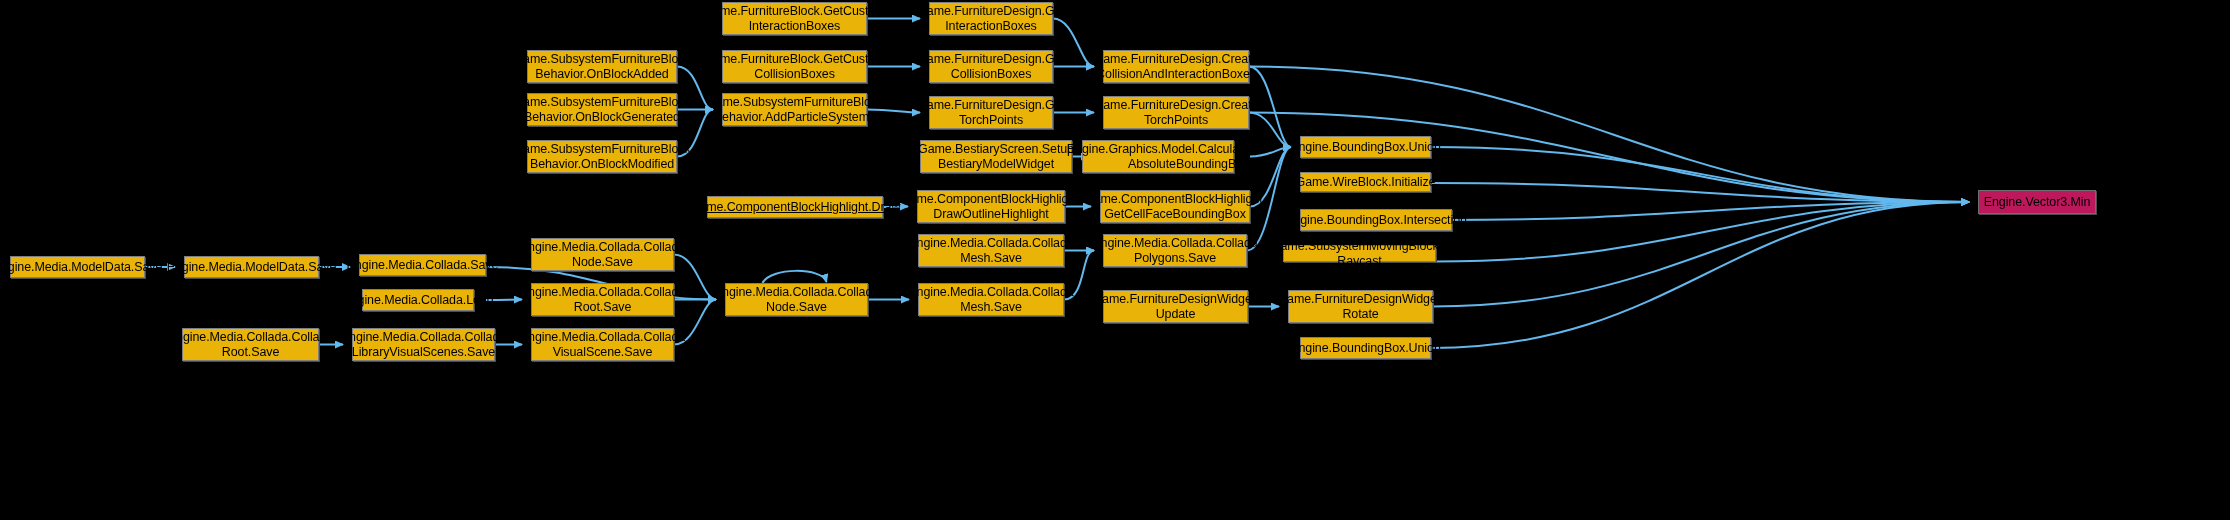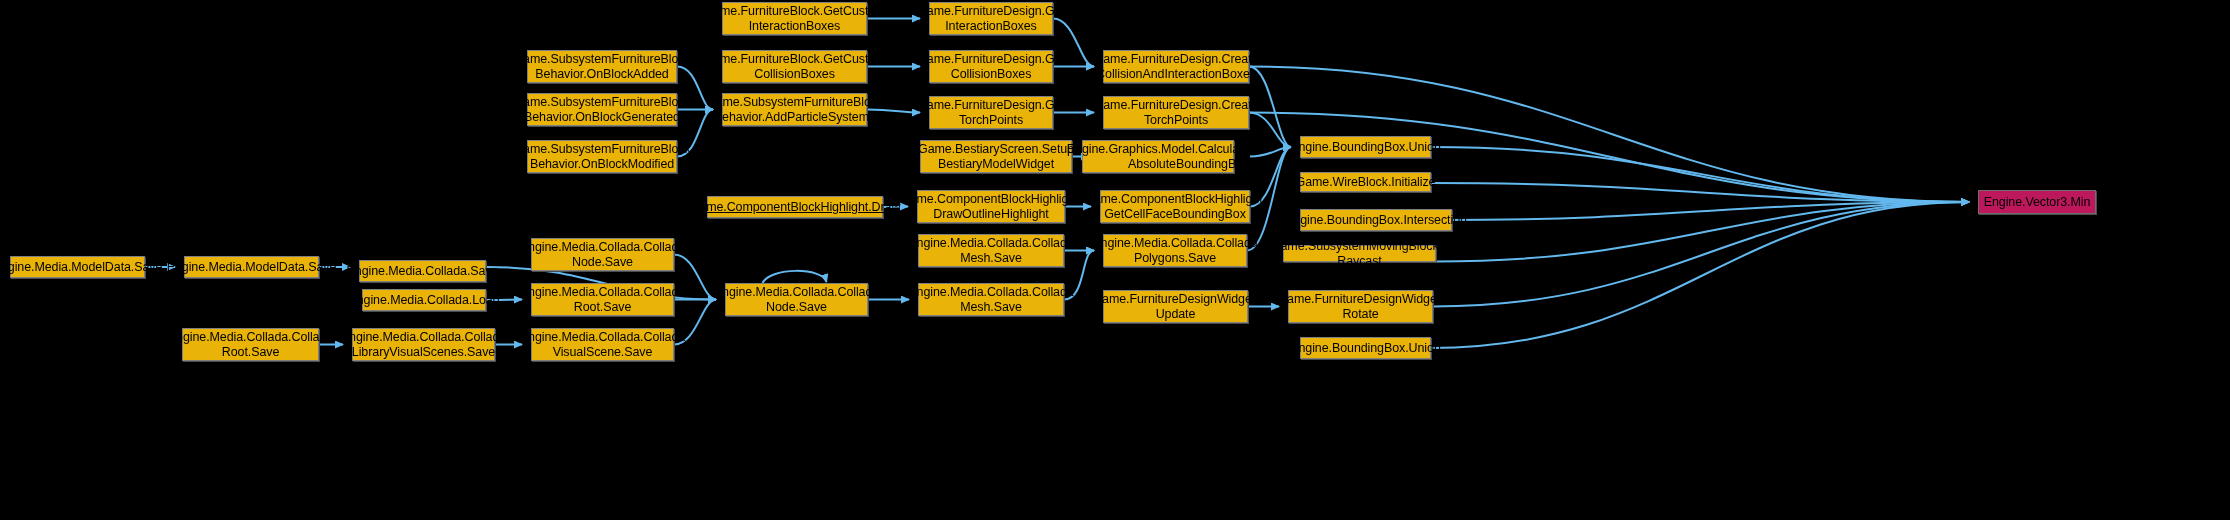--- a/index.html
+++ b/index.html
@@ -137,24 +137,24 @@
       <div class="node" style="left: 531px; top: 238px; width: 143px; height: 33px;">Engine.Media.Collada.Collada
 Node.Save</div>
       <div class="node" style="left: 918px; top: 234px; width: 146px; height: 33px;">Engine.Media.Collada.Collada
 Mesh.Save</div>
       <div class="node" style="left: 1103px; top: 234px; width: 144px; height: 33px;">Engine.Media.Collada.Collada
 Polygons.Save</div>
       <div class="node" style="left: 1283px; top: 245px; width: 153px; height: 17px;">Game.SubsystemMovingBlocks.
 Raycast</div>
       <div class="node" style="left: 10px; top: 256px; width: 135px; height: 22px;">Engine.Media.ModelData.Save</div>
       <div class="node" style="left: 184px; top: 256px; width: 135px; height: 22px;">Engine.Media.ModelData.Save</div>
-      <div class="node" style="left: 359px; top: 260px; width: 127px; height: 22px; text-align: right;">Engine.Media.Collada.Save</div>
+      <div class="node" style="left: 359px; top: 254px; width: 127px; height: 22px; text-align: right;">Engine.Media.Collada.Save</div>
       <div class="node" style="left: 725px; top: 283px; width: 143px; height: 33px;">Engine.Media.Collada.Collada
 Node.Save</div>
-      <div class="node" style="left: 362px; top: 289px; width: 124px; height: 22px;">Engine.Media.Collada.Load</div>
+      <div class="node" style="left: 362px; top: 289px; width: 112px; height: 22px;">Engine.Media.Collada.Load</div>
       <div class="node" style="left: 531px; top: 283px; width: 143px; height: 33px;">Engine.Media.Collada.Collada
 Root.Save</div>
       <div class="node" style="left: 918px; top: 283px; width: 146px; height: 33px;">Engine.Media.Collada.Collada
 Mesh.Save</div>
       <div class="node" style="left: 1103px; top: 290px; width: 145px; height: 33px;">Game.FurnitureDesignWidget.
 Update</div>
       <div class="node" style="left: 1288px; top: 290px; width: 145px; height: 33px;">Game.FurnitureDesignWidget.
 Rotate</div>
       <div class="node" style="left: 182px; top: 328px; width: 137px; height: 33px;">Engine.Media.Collada.Collada
 Root.Save</div>

